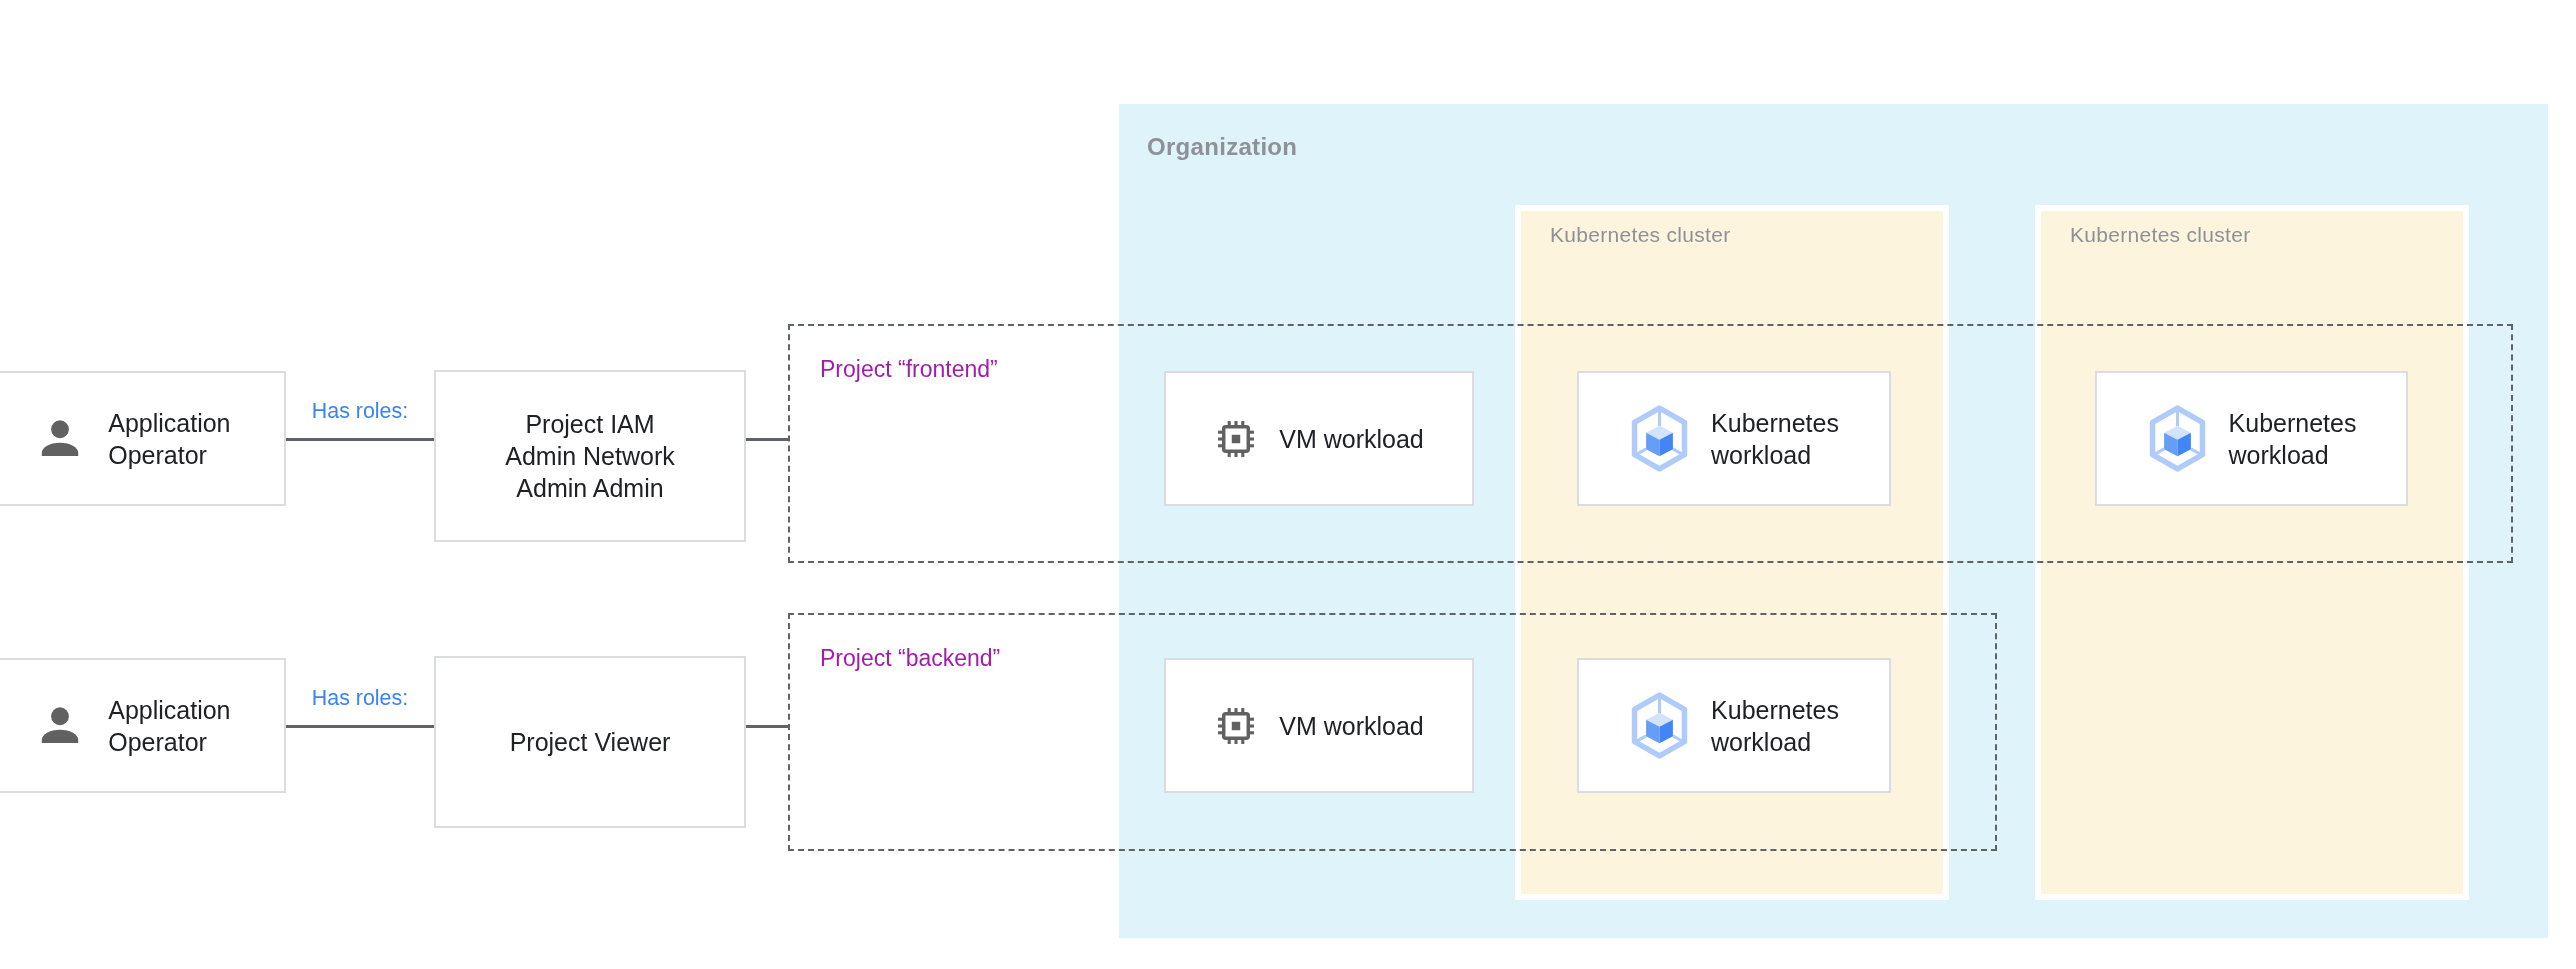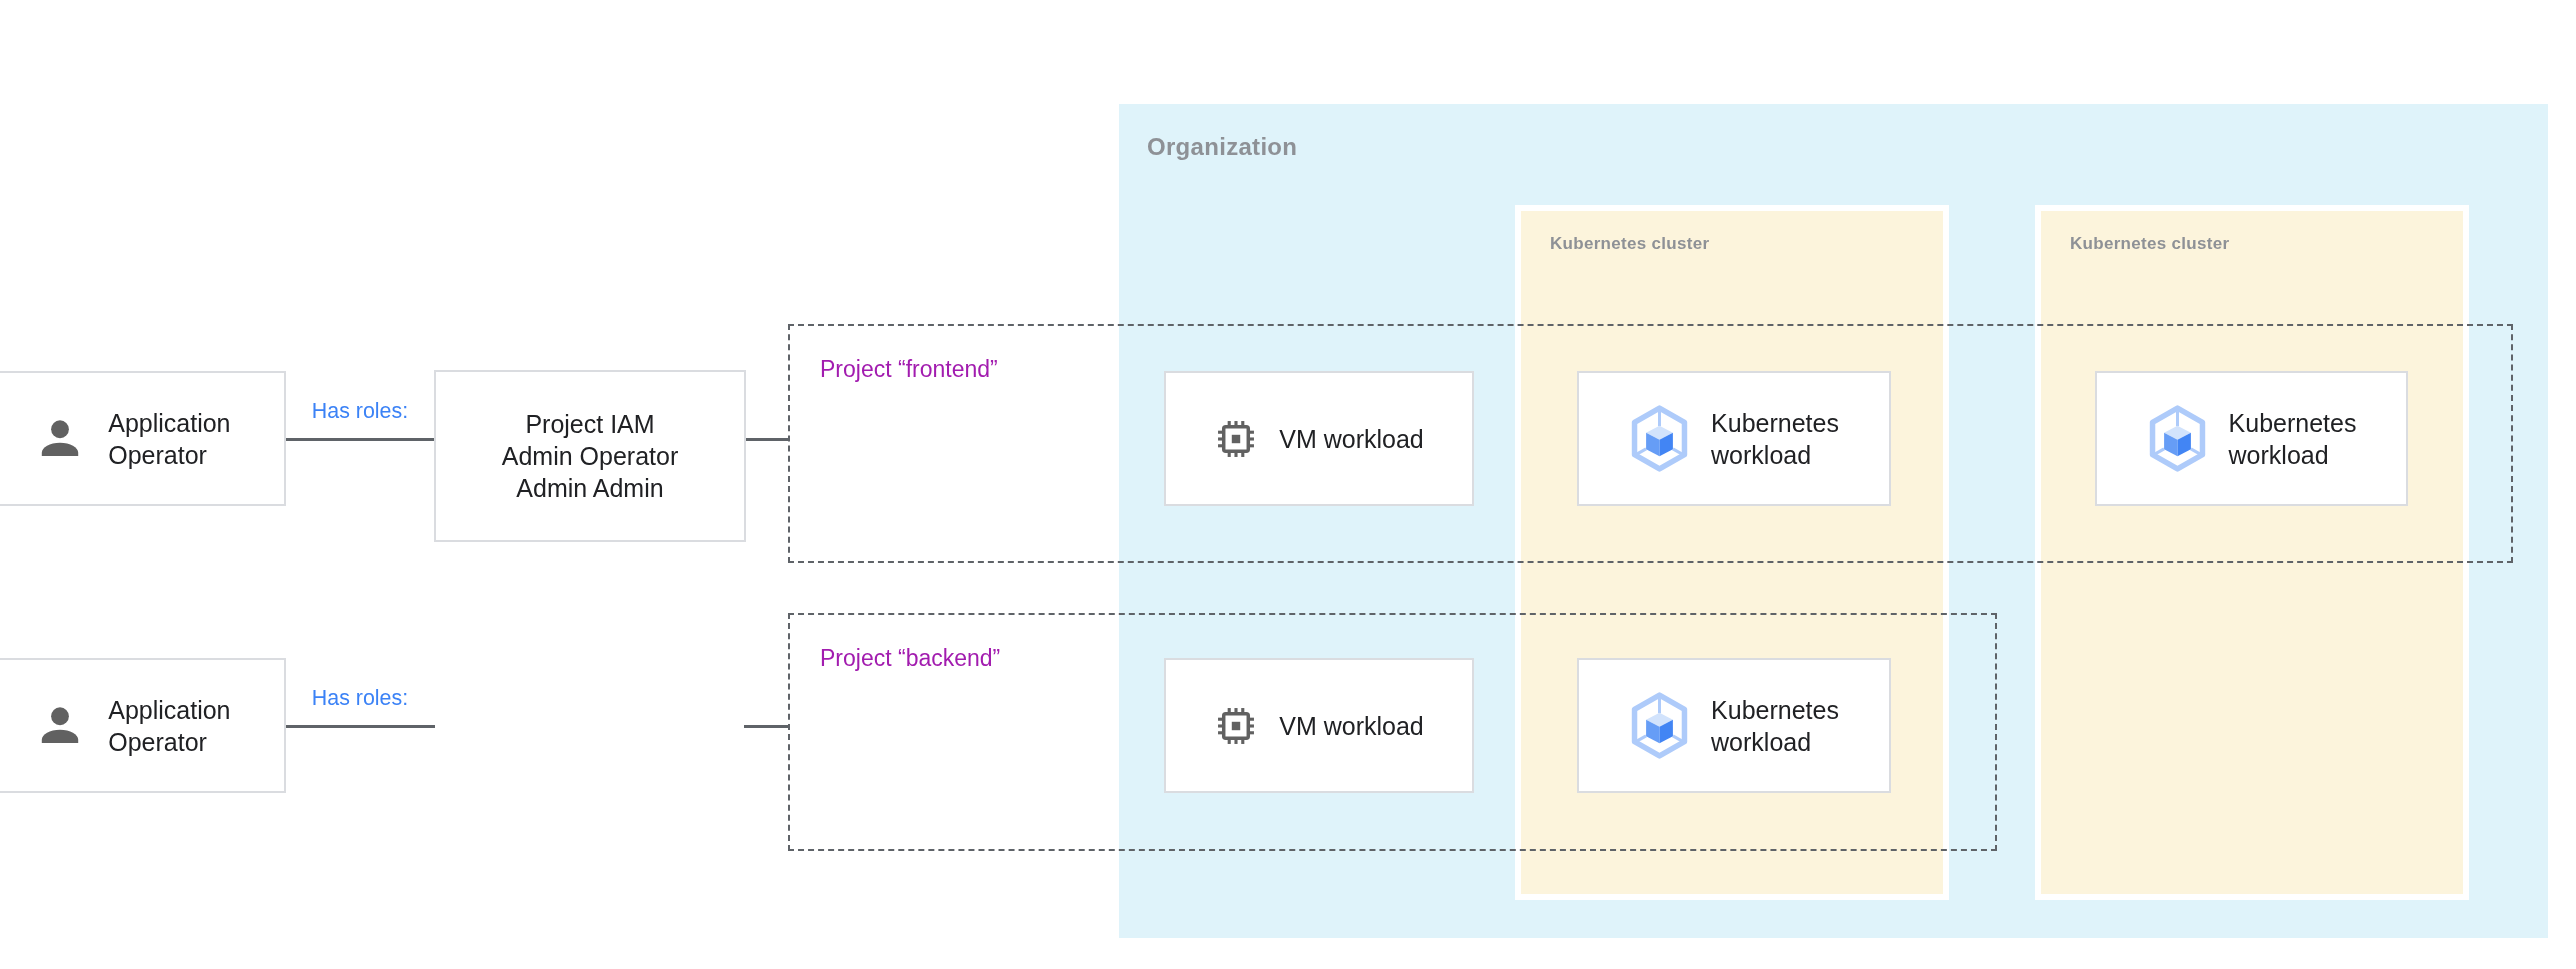--- a/index.html
+++ b/index.html
@@ -6,21 +6,21 @@
   .canvas{
     position:relative;width:2576px;height:970px;background:#ffffff;overflow:hidden;
     font-family:"Liberation Sans",sans-serif;color:#202124;
   }
   
   .org{position:absolute;left:1119px;top:104px;width:1429px;height:834px;background:#DFF3FA;z-index:0;}
   .org-label{position:absolute;left:28px;top:29px;font-size:24px;font-weight:700;color:#8E9196;letter-spacing:0.3px;}
   .cluster{position:absolute;top:205px;width:434px;height:695px;background:#FCF4DC;border:6.2px solid #FFFFFF;box-sizing:border-box;z-index:1;}
   .cluster-1{left:1515px;}
   .cluster-2{left:2035px;}
-  .cluster-label{position:absolute;left:29px;top:23px;font-size:17px;font-weight:700;color:#8E9196;letter-spacing:0.3px;}
+  .cluster-label{position:absolute;left:29px;top:12px;font-size:21px;font-weight:400;color:#8E9196;letter-spacing:0.3px;}
   
   .project{position:absolute;left:788px;border:2.1px dashed #5F6368;box-sizing:border-box;background:transparent;z-index:2;}
   .project-frontend{top:324px;width:1725px;height:239px;}
   .project-backend{top:613px;width:1209px;height:238px;}
   .project-label{position:absolute;left:30px;top:30px;font-size:23px;color:#a21caf;}
   
   .box{position:absolute;background:#ffffff;border:2.1px solid #DADCE0;box-sizing:border-box;
        display:flex;align-items:center;z-index:3;}
   .box .txt{font-size:25px;line-height:32px;color:#202124;}
   .actor-box{left:-2.8px;width:289px;height:135px;padding-left:35px;gap:22px;}
@@ -79,38 +79,43 @@
     <div class="txt">
       <span class="line2">Application</span>
       <span class="line2">Operator</span>
     </div>
   </div>
   <div class="connector conn-1a"></div>
   <div class="relation relation-1">Has roles:</div>
   <div class="box role-box role-1">
     <div class="txt">
       <span class="line2">Project IAM</span>
-      <span class="line2">Admin Operator</span>
+      <span class="line2">Admin Network</span>
       <span class="line2">Admin Admin</span>
     </div>
   </div>
   <div class="connector conn-1b"></div>
 
   <div class="box actor-box actor-2">
     <svg class="icon" width="52" height="52" viewBox="0 0 24 24" aria-hidden="true">
       <circle cx="12" cy="7.5" r="4.1" fill="#616161"></circle>
       <path d="M12 13.7c-4.7 0-8.4 2.05-8.4 4.7v1.4h16.8v-1.4c0-2.65-3.7-4.7-8.4-4.7z" fill="#616161"></path>
     </svg>
     <div class="txt">
       <span class="line2">Application</span>
       <span class="line2">Operator</span>
     </div>
   </div>
   <div class="connector conn-2a"></div>
   <div class="relation relation-2">Has roles:</div>
+  <div class="box role-box role-2">
+    <div class="txt">
+      <span class="line2">Project Viewer</span>
+    </div>
+  </div>
   <div class="connector conn-2b"></div>
 
   <div class="box node node-vm-frontend">
     <svg class="icon" width="44" height="44" viewBox="0 0 24 24" aria-hidden="true">
       <g stroke="#616161" stroke-width="1.7">
         <line x1="8.3" y1="2.2" x2="8.3" y2="5.2"></line>
           <line x1="12" y1="2.2" x2="12" y2="5.2"></line>
           <line x1="15.7" y1="2.2" x2="15.7" y2="5.2"></line>
         <line x1="8.3" y1="18.8" x2="8.3" y2="21.8"></line>
           <line x1="12" y1="18.8" x2="12" y2="21.8"></line>

